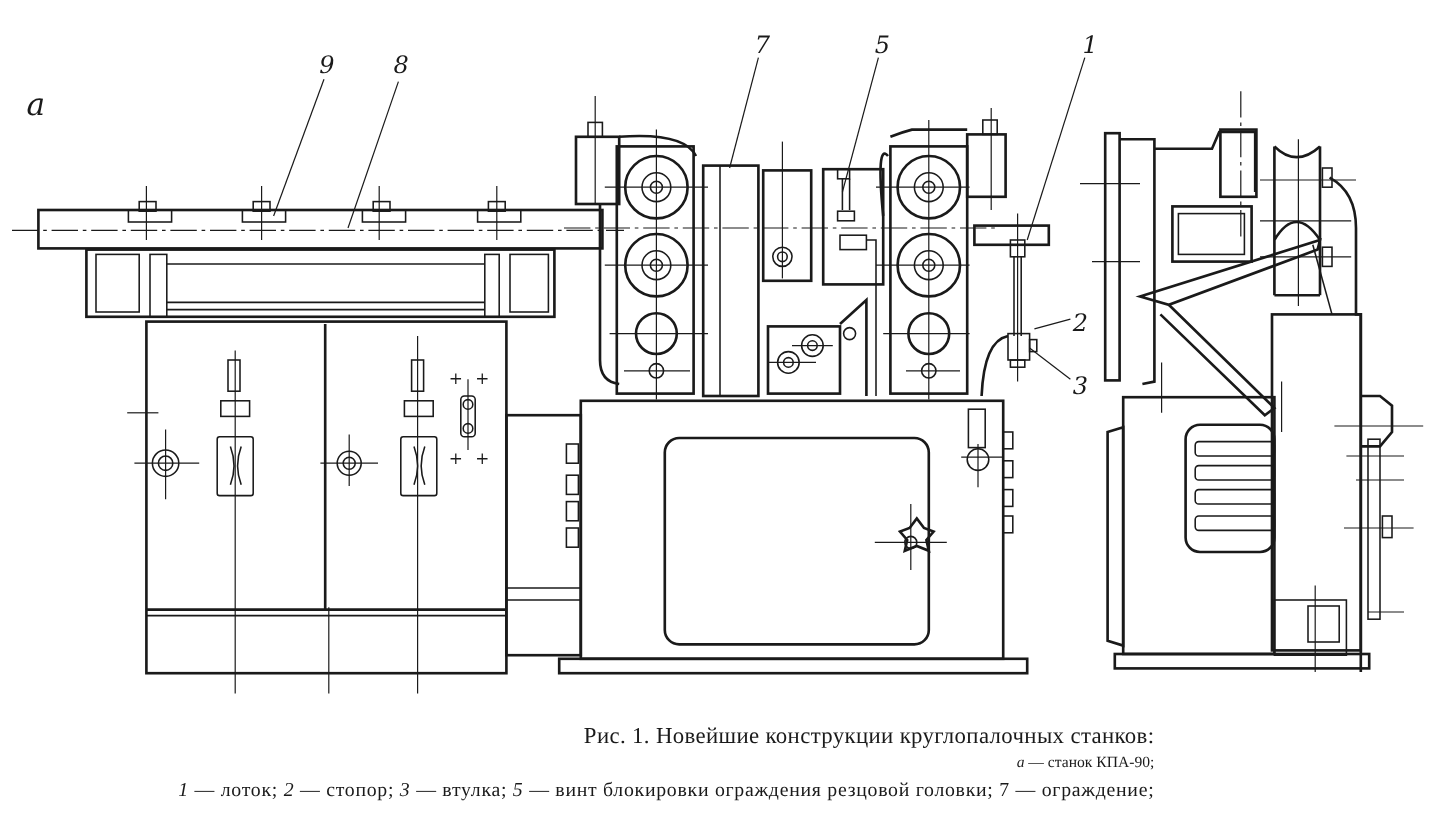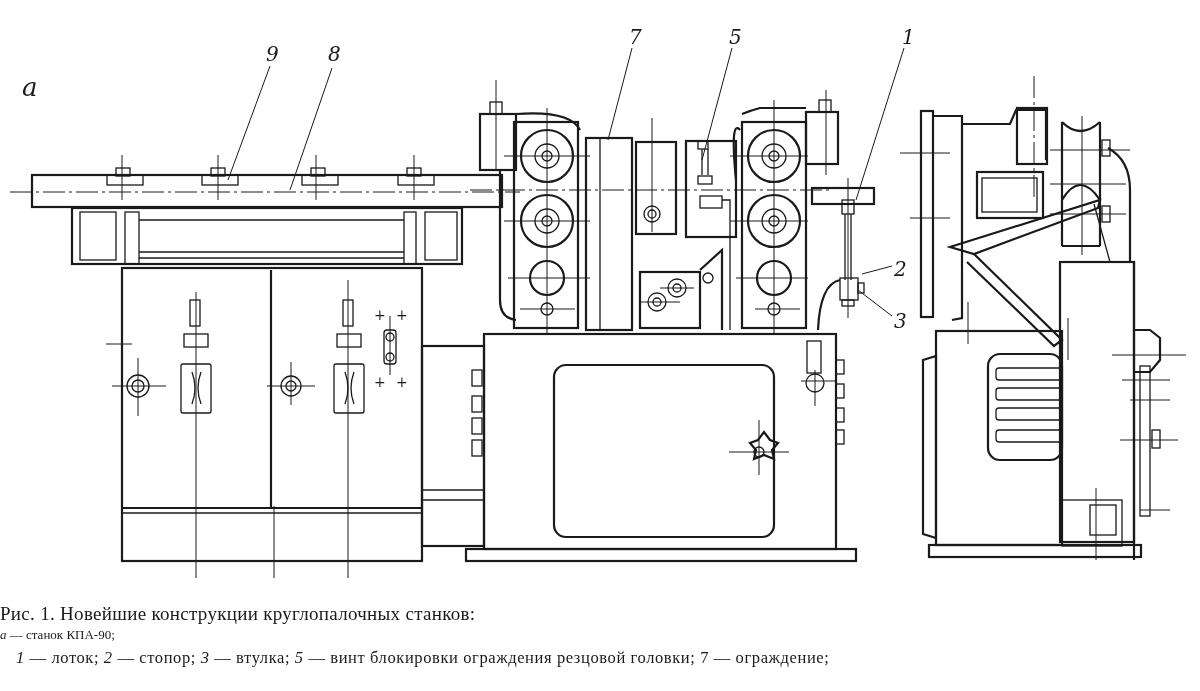--- a/index.html
+++ b/index.html
@@ -4,24 +4,24 @@
 <style>
   html, body { margin:0; padding:0; background:#fff; }
   body { width:1200px; height:691px; position:relative; overflow:hidden; font-family:"DejaVu Serif", serif; color:#111; }
   #drawing { position:absolute; left:0; top:0; }
   .ln { stroke:#1a1a1a; fill:none; stroke-width:2.2; }
   .lnt { stroke:#1a1a1a; fill:none; stroke-width:1.3; }
   .cl { stroke:#1a1a1a; fill:none; stroke-width:1; }
   .dash { stroke:#1a1a1a; fill:none; stroke-width:1; stroke-dasharray:22 4 3 4; }
   .callout-num { font-family:"DejaVu Serif", serif; font-style:italic; font-size:20px; fill:#1a1a1a; }
   .view-letter { font-family:"DejaVu Serif", serif; font-style:italic; font-size:26px; fill:#1a1a1a; }
-  .caption { position:absolute; left:0; width:962px; text-align:left; font-family:"Liberation Serif", serif; color:#1a1a1a; }
+  .caption { position:absolute; left:0; width:962px; text-align:right; font-family:"Liberation Serif", serif; color:#1a1a1a; }
   .cap-title { top:603px; font-size:19px; letter-spacing:0.3px; }
   .cap-sub { top:627px; font-size:13px; }
-  .cap-legend { top:648px; font-size:16.5px; letter-spacing:0.6px;padding-left:16px; }
+  .cap-legend { top:648px; font-size:16.5px; letter-spacing:0.6px; }
   .it { font-style:italic; }
 </style>
 </head>
 <body>
 
 <svg id="drawing" width="1200" height="600" viewBox="0 0 1200 600">
 
   <text class="view-letter" x="22" y="96">а</text>
 
   <g>

